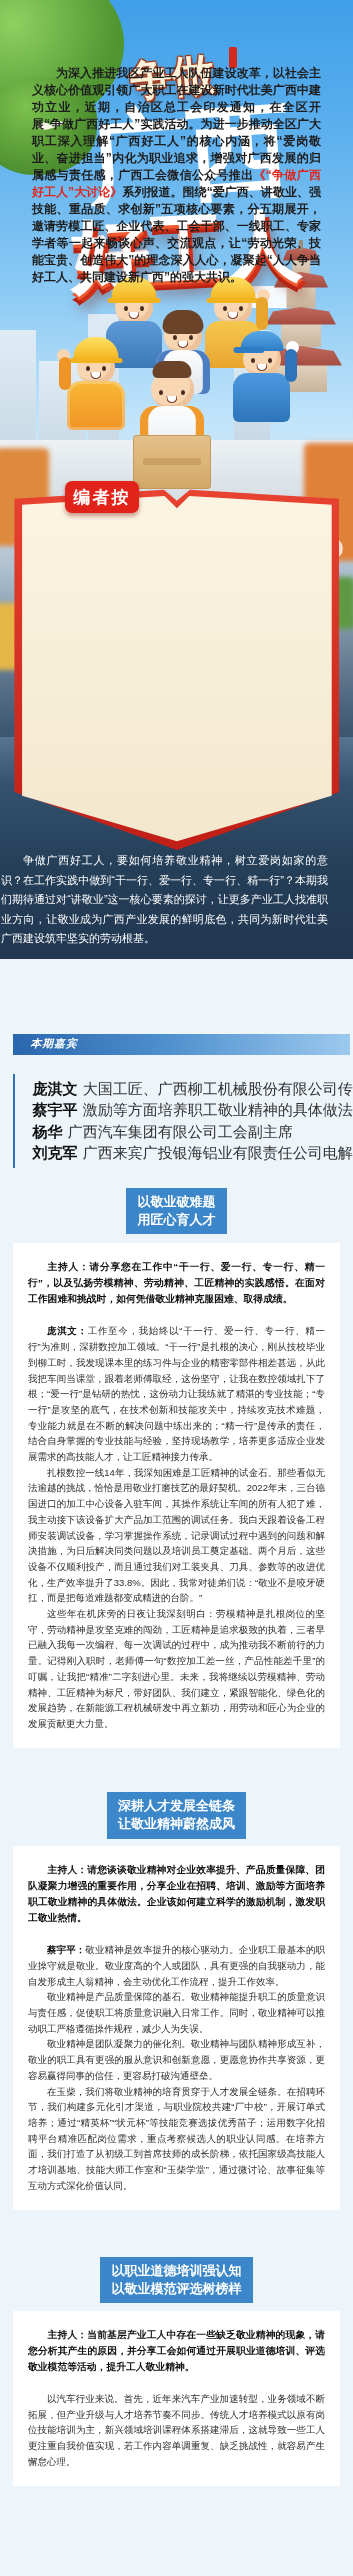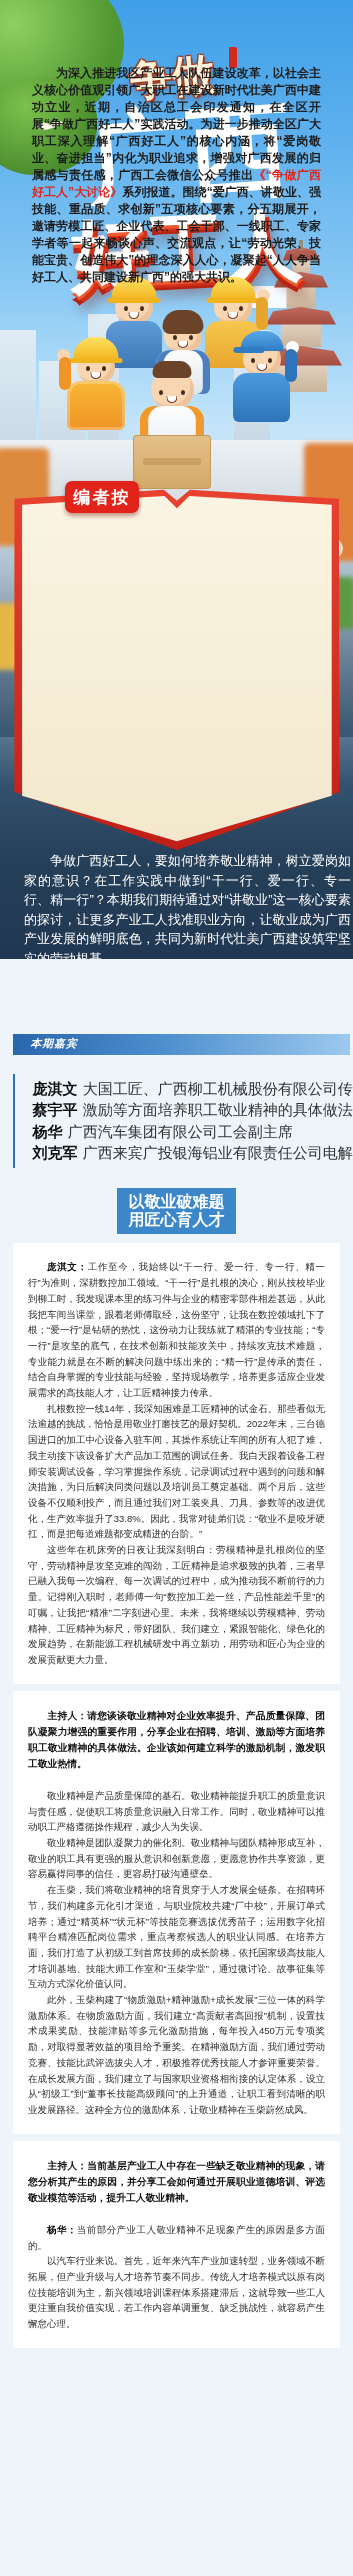--- a/index.html
+++ b/index.html
@@ -70,34 +70,34 @@
               display:flex; align-items:center; justify-content:center; letter-spacing:2.1px; z-index:9;
               box-shadow:0 2.1px 4.1px rgba(120,10,5,.4); }
   .book { position:absolute; left:14.4px; top:488px; width:325px; height:362px; z-index:7; }
   .book-cover { position:absolute; inset:0; background:linear-gradient(#e84231,#c01f17);
                 clip-path:polygon(0 3%,46% 0.5%,50% 3.5%,54% 0.5%,100% 3%,100% 84%,50% 100%,0 84%); }
   .book-pages { position:absolute; left:7.7px; right:7.7px; top:6.2px; bottom:5.2px; background:linear-gradient(#fbf4e2,#f3e8cd);
                 clip-path:polygon(0 3%,46% 0.5%,50% 4%,54% 0.5%,100% 3%,100% 86%,50% 99%,0 86%); }
   .ed-text { position:absolute; left:32px; right:32px; top:65px; font-size:12px; line-height:17px; font-weight:700;
              color:#1d1d1d; text-align:justify; text-indent:2em; z-index:8; font-family:"Liberation Sans", sans-serif;}
   .ed-red { color:#e0261b; }
-  .intro { position:absolute; left:24px; width:327px; top:851px; z-index:8; color:#ffffff; font-size:13px; line-height:19.6px;
+  .intro { position:absolute; left:1px; width:327px; top:851px; z-index:8; color:#ffffff; font-size:11px; line-height:19.6px;
            text-indent:2em; text-align:justify; font-weight:500; }
 
   
   .content { padding:0 13px; }
   .guest-bar { margin-top:75px; height:20.6px; width:337px; background:linear-gradient(90deg,#2a66ad 0%,#4e8fce 45%,#9cc9ee 100%);
                color:#ffffff; font-size:10.8px; font-weight:700; font-style:italic; display:flex; align-items:center; padding-left:17.5px; letter-spacing:1px;}
   .guest-list { margin-top:19px; border-left:2.1px solid #2e72b8; padding:4.1px 0 4.1px 17.5px; }
   .guest-item { font-size:15px; line-height:21.6px; color:#333333; white-space:nowrap; }
   .guest-item b { color:#111111; margin-right:5.2px; }
 
   .badge-wrap { text-align:center; }
   .m-badge1 { margin-top:19.6px; } .m-badge2 { margin-top:44px; } .m-badge3 { margin-top:47px; }
-  .badge { display:inline-block; background:#3c87c9; color:#ffffff; font-weight:700; font-size:16px; line-height:18px;
+  .badge { display:inline-block; background:#3c87c9; color:#ffffff; font-weight:700; font-size:13px; line-height:18px;
            padding:5.2px 11.3px; text-align:center; }
 
   .card { background:#ffffff; padding:16.5px 15px; margin-top:8.8px; }
   .card .q { font-weight:700; color:#101010; font-size:9.8px; line-height:16px; text-indent:2em; text-align:justify; margin-bottom:16px; }
   .card p { font-size:9.5px; line-height:15.7px; color:#2b2b2b; text-indent:2em; text-align:justify; }
   .spk { font-weight:700; color:#101010; }
   .m-card2,.m-card3,.m-card4,.m-card5 { margin-top:7.2px; }
 </style>
 </head>
 <body>
@@ -230,36 +230,38 @@
 
     <div class="guest-list">
       <div class="guest-item"><b>庞淇文</b><span>大国工匠、广西柳工机械股份有限公司传动件公司制造总监、特级技师</span></div>
       <div class="guest-item"><b>蔡宇平</b><span>激励等方面培养职工敬业精神的具体做法</span></div>
       <div class="guest-item"><b>杨华</b><span>广西汽车集团有限公司工会副主席</span></div>
       <div class="guest-item"><b>刘克军</b><span>广西来宾广投银海铝业有限责任公司电解一车间主任</span></div>
     </div>
 
     <div class="badge-wrap m-badge1"><div class="badge"><div>以敬业破难题</div><div>用匠心育人才</div></div></div>
     <div class="card">
+      <div class="q">主持人：请分享您在工作中“干一行、爱一行、专一行、精一行”，以及弘扬劳模精神、劳动精神、工匠精神的实践感悟。在面对工作困难和挑战时，如何凭借敬业精神克服困难、取得成绩。</div>
       <p><span class="spk">庞淇文：</span><span>工作至今，我始终以“干一行、爱一行、专一行、精一行”为准则，深耕数控加工领域。“干一行”是扎根的决心，刚从技校毕业到柳工时，我发现课本里的练习件与企业的精密零部件相差甚远，从此我把车间当课堂，跟着老师傅取经，这份坚守，让我在数控领域扎下了根；“爱一行”是钻研的热忱，这份动力让我练就了精湛的专业技能；“专一行”是攻坚的底气，在技术创新和技能攻关中，持续攻克技术难题，专业能力就是在不断的解决问题中练出来的；“精一行”是传承的责任，结合自身掌握的专业技能与经验，坚持现场教学，培养更多适应企业发展需求的高技能人才，让工匠精神接力传承。</span></p>
       <p>扎根数控一线14年，我深知困难是工匠精神的试金石。那些看似无法逾越的挑战，恰恰是用敬业打磨技艺的最好契机。2022年末，三台德国进口的加工中心设备入驻车间，其操作系统让车间的所有人犯了难，我主动接下该设备扩大产品加工范围的调试任务。我白天跟着设备工程师安装调试设备，学习掌握操作系统，记录调试过程中遇到的问题和解决措施，为日后解决同类问题以及培训员工奠定基础。两个月后，这些设备不仅顺利投产，而且通过我们对工装夹具、刀具、参数等的改进优化，生产效率提升了33.8%。因此，我常对徒弟们说：“敬业不是咬牙硬扛，而是把每道难题都变成精进的台阶。”</p>
       <p>这些年在机床旁的日夜让我深刻明白：劳模精神是扎根岗位的坚守，劳动精神是攻坚克难的闯劲，工匠精神是追求极致的执着，三者早已融入我每一次编程、每一次调试的过程中，成为推动我不断前行的力量。记得刚入职时，老师傅一句“数控加工差一丝，产品性能差千里”的叮嘱，让我把“精准”二字刻进心里。未来，我将继续以劳模精神、劳动精神、工匠精神为标尺，带好团队、我们建立，紧跟智能化、绿色化的发展趋势，在新能源工程机械研发中再立新功，用劳动和匠心为企业的发展贡献更大力量。</p>
     </div>
 
+    <div class="badge-wrap m-badge2"><div class="badge"><div>深耕人才发展全链条</div><div>让敬业精神蔚然成风</div></div></div>
     <div class="card m-card2">
       <div class="q">主持人：请您谈谈敬业精神对企业效率提升、产品质量保障、团队凝聚力增强的重要作用，分享企业在招聘、培训、激励等方面培养职工敬业精神的具体做法。企业该如何建立科学的激励机制，激发职工敬业热情。</div>
+      <p><span class="spk">蔡宇平：</span><span>敬业精神是效率提升的核心驱动力。企业职工最基本的职业操守就是敬业。敬业度高的个人或团队，具有更强的自我驱动力，能自发形成主人翁精神，会主动优化工作流程，提升工作效率。</span></p>
       <p>敬业精神是产品质量保障的基石。敬业精神能提升职工的质量意识与责任感，促使职工将质量意识融入日常工作。同时，敬业精神可以推动职工严格遵循操作规程，减少人为失误。</p>
       <p>敬业精神是团队凝聚力的催化剂。敬业精神与团队精神形成互补，敬业的职工具有更强的服从意识和创新意愿，更愿意协作共享资源，更容易赢得同事的信任，更容易打破沟通壁垒。</p>
       <p>在玉柴，我们将敬业精神的培育贯穿于人才发展全链条。在招聘环节，我们构建多元化引才渠道，与职业院校共建“厂中校”，开展订单式培养；通过“精英杯”“状元杯”等技能竞赛选拔优秀苗子；运用数字化招聘平台精准匹配岗位需求，重点考察候选人的职业认同感。在培养方面，我们打造了从初级工到首席技师的成长阶梯，依托国家级高技能人才培训基地、技能大师工作室和“玉柴学堂”，通过微讨论、故事征集等互动方式深化价值认同。</p>
-      <p>此外，玉柴构建了“物质激励+精神激励+成长发展”三位一体的科学激励体系。在物质激励方面，我们建立“高贡献者高回报”机制，设置技术成果奖励、技能津贴等多元化激励措施，每年投入450万元专项奖励，对取得显著效益的项目给予重奖。在精神激励方面，我们通过劳动竞赛、技能比武评选拔尖人才，积极推荐优秀技能人才参评重要荣誉。在成长发展方面，我们建立了与国家职业资格相衔接的认定体系，设立从“初级工”到“董事长技能高级顾问”的上升通道，让职工看到清晰的职业发展路径。这种全方位的激励体系，让敬业精神在玉柴蔚然成风。</p>
-    </div>
-
+    </div>
+
+    <div class="badge-wrap m-badge3"><div class="badge"><div>以职业道德培训强认知</div><div>以敬业模范评选树榜样</div></div></div>
     <div class="card m-card3">
       <div class="q">主持人：当前基层产业工人中存在一些缺乏敬业精神的现象，请您分析其产生的原因，并分享工会如何通过开展职业道德培训、评选敬业模范等活动，提升工人敬业精神。</div>
-      <p><span class="spk">杨华：</span><span>当前部分产业工人敬业精神不足现象产生的原因是多方面的。</span></p>
       <p>以汽车行业来说。首先，近年来汽车产业加速转型，业务领域不断拓展，但产业升级与人才培养节奏不同步。传统人才培养模式以原有岗位技能培训为主，新兴领域培训课程体系搭建滞后，这就导致一些工人更注重自我价值实现，若工作内容单调重复、缺乏挑战性，就容易产生懈怠心理。</p>
 
     </div>
 
   </div>
 
 </div>
 
 
 </body></html>

